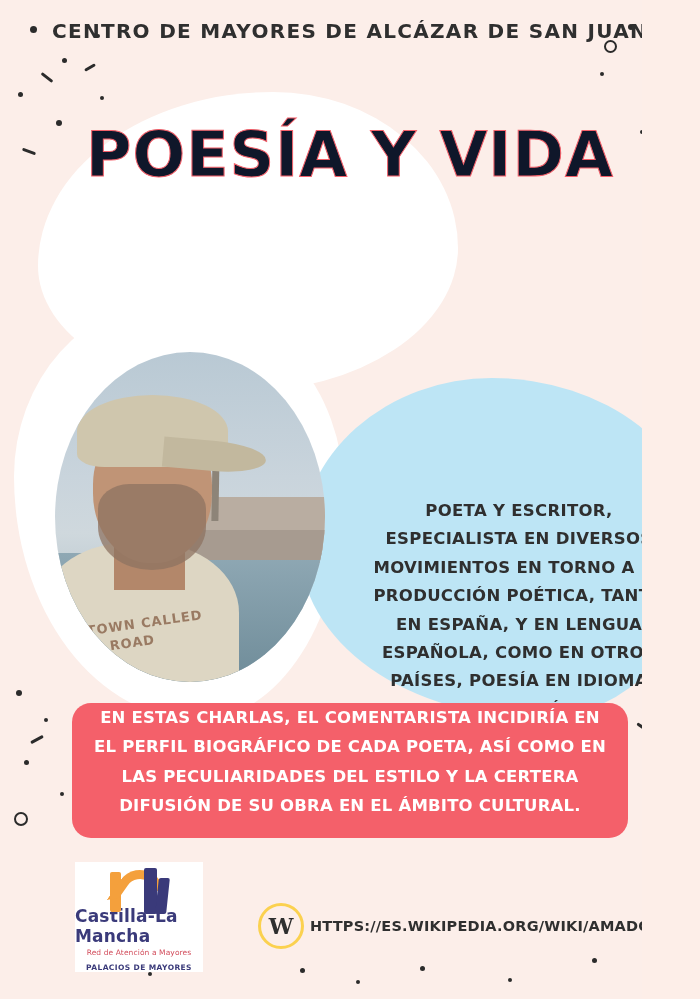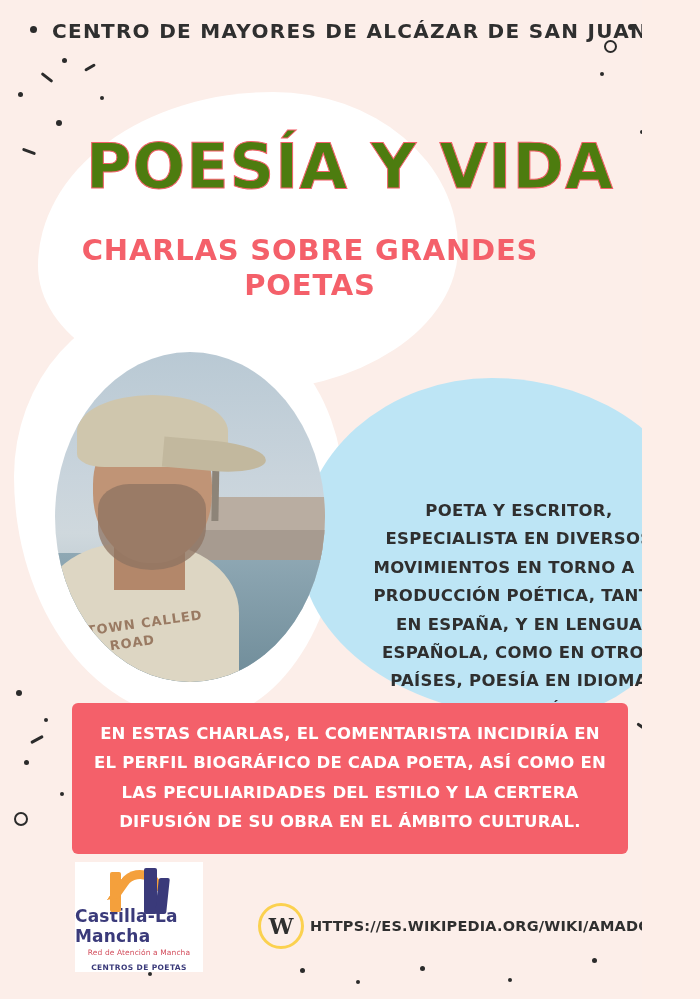--- a/index.html
+++ b/index.html
@@ -83,26 +83,26 @@
     font-weight: bold;
     color: #2f2f2f;
     font-size: 20px;
     letter-spacing: 1.3px;
     line-height: 1.35;
     text-transform: uppercase;
   }
   
   .title {
     position: absolute;
-    top: 130px;
+    top: 118px;
     left: 0;
     width: 700px;
     text-align: center;
     z-index: 6;
-    color: #4d7c0f;
+    color: #0f172a;
     font-size: 62px;
     font-weight: bold;
     letter-spacing: 1px;
     text-transform: uppercase;
     -webkit-text-stroke: 1px #f4606a;
   }
   .subtitle {
     position: absolute;
     top: 233px;
     left: 60px;
@@ -297,24 +297,24 @@
     line-height: 1.72;
     letter-spacing: 0.3px;
     text-transform: uppercase;
   }
   
   .desc {
     position: absolute;
     left: 72px;
     top: 703px;
     width: 556px;
-    padding: 16px 22px 18px;
+    padding: 0 22px 18px;
     box-sizing: border-box;
     background: #f4606a;
-    border-radius: 6px;
+    border-radius: 19px;
     z-index: 7;
     color: #ffffff;
     text-align: center;
     font-weight: bold;
     font-size: 16.5px;
     line-height: 1.78;
     letter-spacing: 0.2px;
     text-transform: uppercase;
   }
   
@@ -476,21 +476,20 @@
     <div class="dot" style="left:420px;top:966px;width:5px;height:5px;"></div>
     <div class="dot" style="left:508px;top:978px;width:4px;height:4px;"></div>
     <div class="dot" style="left:592px;top:958px;width:5px;height:5px;"></div>
     <div class="dot" style="left:148px;top:972px;width:4px;height:4px;"></div>
   </div>
 
   <div class="header">CENTRO DE MAYORES DE ALCÁZAR DE SAN JUAN</div>
 
   <div class="title">POESÍA Y VIDA</div>
 
-  <div class="subtitle">CHARLAS SOBRE GRANDES POETAS</div>
 
 
   <div class="photo">
     <div class="sky"></div>
     <div class="town"></div>
     <div class="spire"></div>
     <div class="sea"></div>
     <div class="town2"></div>
     <div class="man-body"></div>
     <div class="neck"></div>
@@ -507,22 +506,22 @@
   <div class="desc">EN ESTAS CHARLAS, EL COMENTARISTA INCIDIRÍA EN EL PERFIL BIOGRÁFICO DE CADA POETA, ASÍ COMO EN LAS PECULIARIDADES DEL ESTILO Y LA CERTERA DIFUSIÓN DE SU OBRA EN EL ÁMBITO CULTURAL.</div>
 
   <div class="logo">
     <div class="mark">
       <div class="m-left"></div>
       <div class="m-curve"></div>
       <div class="m-right"></div>
       <div class="m-right2"></div>
     </div>
     <div class="l1">Castilla-La Mancha</div>
-    <div class="l2">Red de Atención a Mancha</div>
-    <div class="l3">CENTROS DE POETAS</div>
+    <div class="l2">Red de Atención a Mayores</div>
+    <div class="l3">PALACIOS DE MAYORES</div>
   </div>
 
   <div class="wiki">
     <div class="w-circle">W</div>
     <div class="w-url">HTTPS://ES.WIKIPEDIA.ORG/WIKI/AMADOR_PALACIOS</div>
   </div>
 
 </div>
 
 </body></html>

